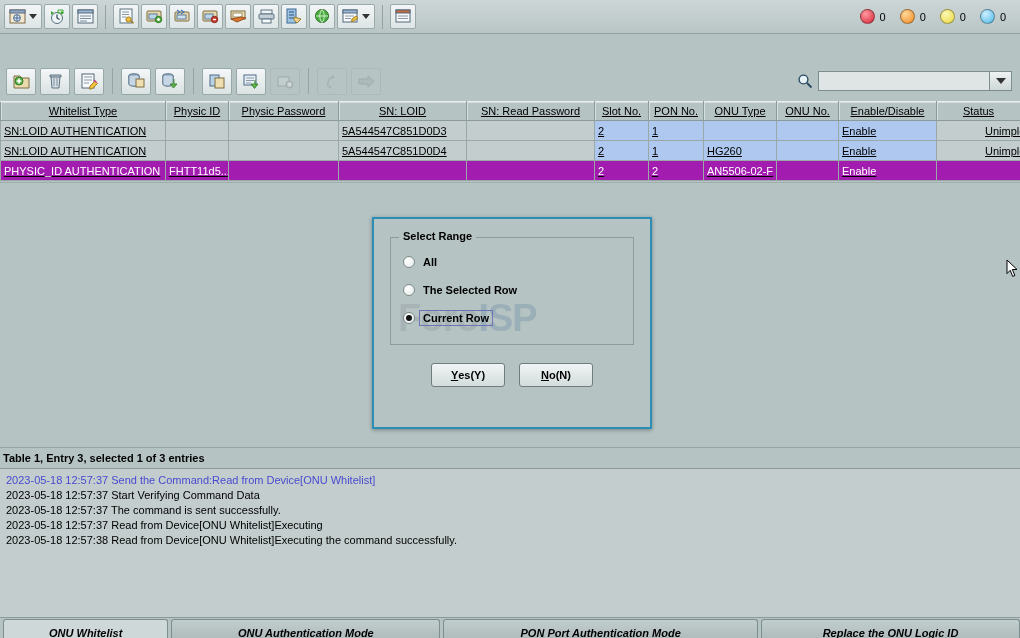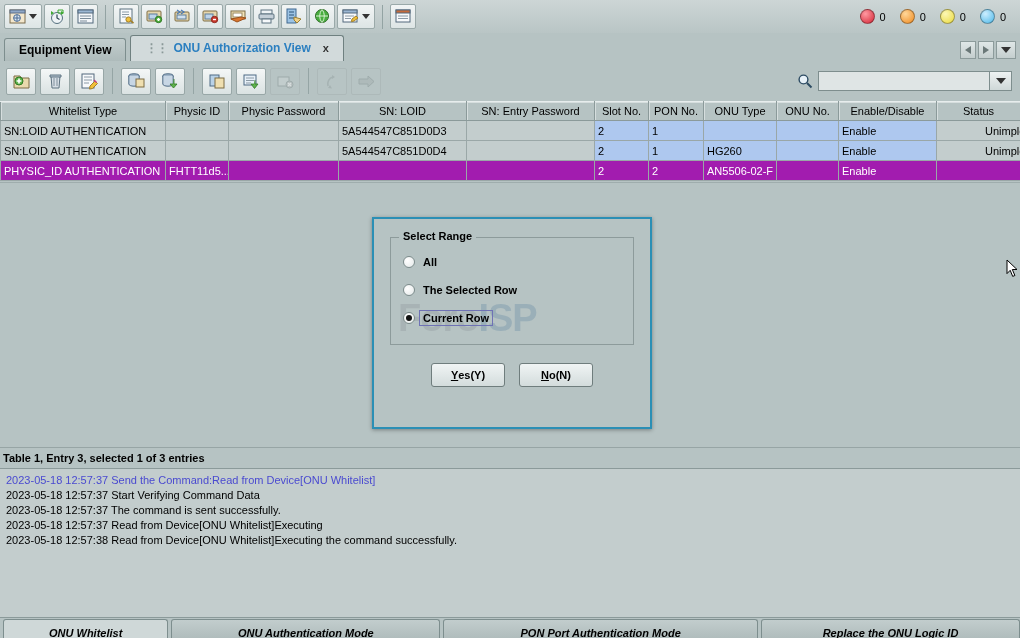--- a/index.html
+++ b/index.html
@@ -88,21 +88,21 @@
     width:172px;height:20px;background:#dfe5e5;border:1px solid #7e8e8e;
     box-sizing:border-box;
   }
   .searchdrop{
     width:22px;height:20px;border:1px solid #7e8e8e;border-left:none;
     background:linear-gradient(#eef2f2,#cfd8d8);
     display:flex;align-items:center;justify-content:center;box-sizing:border-box;
   }
 
   
-  .tablewrap{position:absolute;left:0;top:101px;width:1020px;height:82px;}
+  .tablewrap{position:absolute;left:0;top:101px;width:1020px;height:82px;text-decoration:underline;}
   table.grid{border-collapse:collapse;width:1020px;table-layout:fixed;font-size:11px;}
   table.grid th{
     height:18px;background:#b6c3c3;border:1px solid #8b9a9a;border-top-color:#e7eded;
     font-weight:normal;text-align:center;padding:0 2px;
     box-shadow:inset 1px 1px 0 #d6dede;
   }
   table.grid td{
     height:19px;border:1px solid #9aa7a7;padding:0 3px;
     background:#c3cdcd;white-space:nowrap;overflow:hidden;
   }
@@ -326,39 +326,20 @@
         <div class="dot" style="background:radial-gradient(circle at 35% 30%,#fcf7b6,#eada3c)"></div>
         <span>0</span>
       </div>
       <div class="alarm">
         <div class="dot" style="background:radial-gradient(circle at 35% 30%,#cdeeff,#4cb8e8)"></div>
         <span>0</span>
       </div>
     </div>
   </div>
 
-  <div class="tabstrip">
-    <div class="tab">
-      <span>Equipment View</span>
-    </div>
-    <div class="tab active">
-      <span class="grip">⋮⋮</span><span>ONU Authorization View</span><span class="closex">x</span>
-    </div>
-    <div class="tabnav">
-      <div class="navbtn">
-          <div class="tri-l"></div>
-        </div>
-      <div class="navbtn">
-          <div class="tri-r"></div>
-        </div>
-      <div class="navbtn big">
-          <div class="tri-d"></div>
-        </div>
-    </div>
-  </div>
 
   <div class="actionbar">
     <div style="width:4px"></div>
     <div class="abtn">
       <svg width="19" height="19" viewBox="0 0 19 19">
         <path d="M2 4h6l1.5 2H17v10H2z" fill="#e9d9ad" stroke="#7d6c45"></path>
         <circle cx="7" cy="9" r="4" fill="#5fb34c" stroke="#2f7a24"></circle>
         <path d="M4.6 9h4.8M7 6.6v4.8" stroke="#fff" stroke-width="1.6"></path>
       </svg>
     </div>
@@ -455,21 +436,21 @@
           <col style="width:62px">
         <col style="width:98px">
           <col style="width:84px">
       </colgroup>
       <thead>
         <tr>
           <th>Whitelist Type</th>
           <th>Physic ID</th>
           <th>Physic Password</th>
           <th>SN: LOID</th>
-          <th>SN: Entry Password</th>
+          <th>SN: Read Password</th>
           <th>Slot No.</th>
           <th>PON No.</th>
           <th>ONU Type</th>
           <th>ONU No.</th>
           <th>Enable/Disable</th>
           <th>Status</th>
         </tr>
       </thead>
       <tbody>
         <tr class="row">

